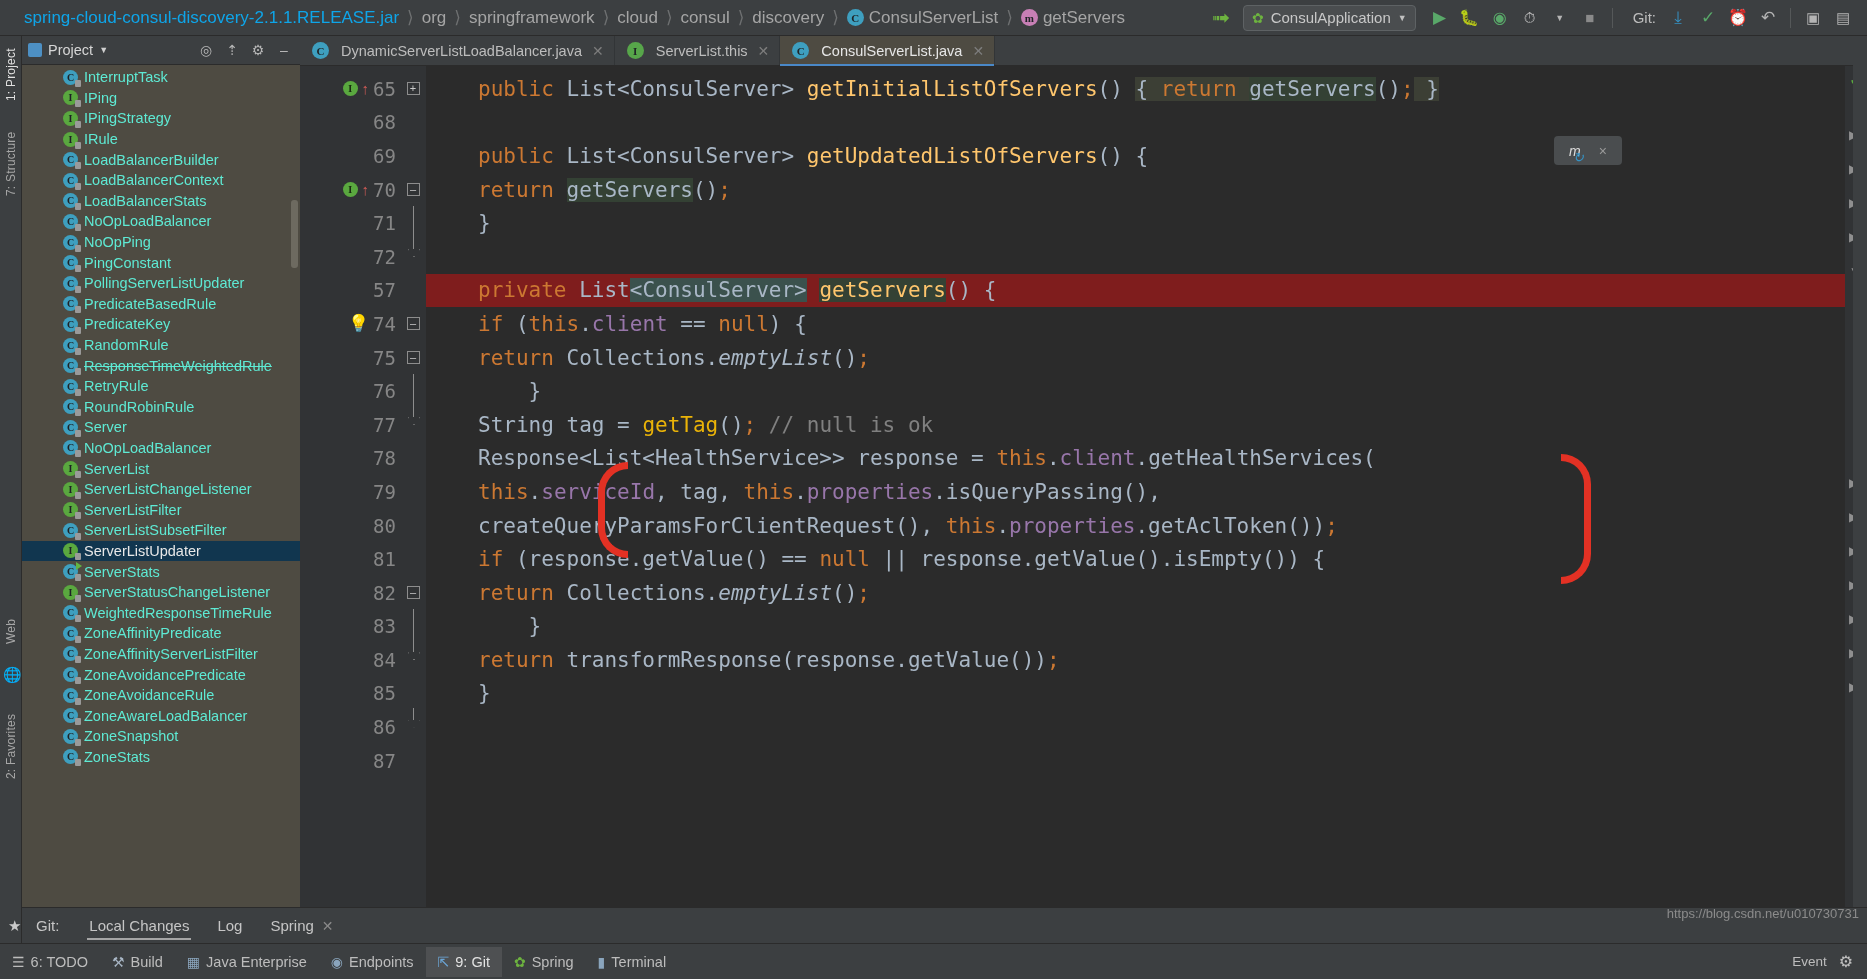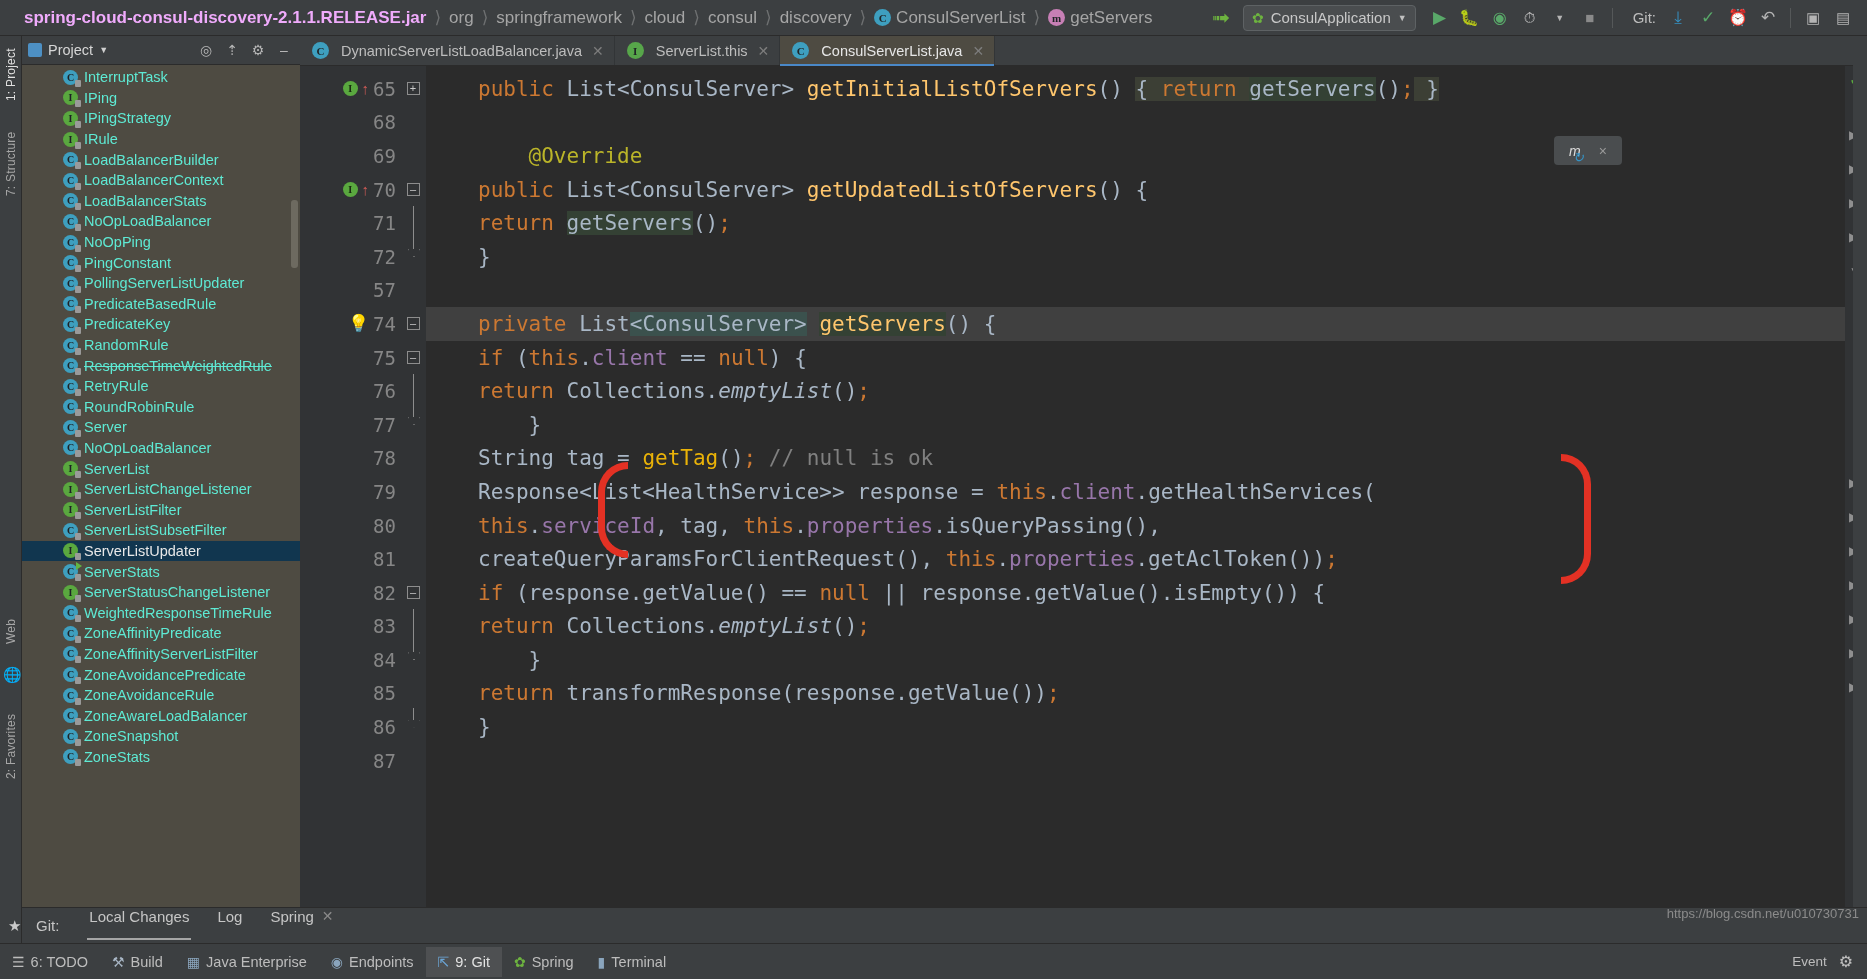--- a/index.html
+++ b/index.html
@@ -12,21 +12,21 @@
   #app { position: relative; width: 1867px; height: 979px; background: #3c3f41; }
 
   
   .topbar {
     position: absolute; left: 0; top: 0; width: 1867px; height: 36px;
     background: #3c3f41; display: flex; align-items: center;
     border-bottom: 1px solid #2b2b2b;
   }
   .crumbs { display: flex; align-items: center; padding-left: 24px; height: 36px; }
   .crumb { color: #a5a5a5; font-size: 17px; white-space: nowrap; }
-  .crumb.root { color: #f0abfc; font-weight: bold; }
+  .crumb.root { color: #0ea5e9; font-weight: normal; }
   .crumb-sep { color: #6e7071; font-size: 17px; margin: 0 8px; }
   .crumb-ico {
     width: 17px; height: 17px; border-radius: 50%; display: inline-flex;
     align-items: center; justify-content: center; font-size: 11px;
     color: #1f2426; font-weight: bold; margin-right: 5px; font-family: "Liberation Serif", serif;
   }
   .ico-class { background: #3e9fbf; }
   .ico-iface { background: #57a64a; }
   .ico-method { background: #c77fb5; border-radius: 50%; }
   .crumb-with-ico { display: inline-flex; align-items: center; }
@@ -169,21 +169,21 @@
 
   .codearea {
     flex: 1; position: relative; background: #2b2b2b; padding-top: 6px;
     overflow: hidden;
   }
   .cline {
     height: 33.6px; display: flex; align-items: center; white-space: pre;
     font-family: "DejaVu Sans Mono", monospace; font-size: 21px;
     color: #a9b7c6; padding-left: 52px;
   }
-  .cline.caretline { background: #404040; }
+  .cline.caretline { background: #7f1d1d; }
   .kw { color: #cc7832; }
   .ann { color: #bbb529; }
   .cls2 { color: #a9b7c6; }
   .mth { color: #ffc66d; }
   .fld { color: #9876aa; }
   .cmt { color: #808080; }
   .stat { color: #a9b7c6; font-style: italic; }
   .hl { background: #344134; }
   .hl2 { background: #3b514d; }
   .semi { color: #cc7832; }
@@ -239,21 +239,21 @@
 
   
   .gitwin {
     position: absolute; left: 22px; bottom: 36px; right: 0; height: 36px;
     background: #3c3f41; display: flex; align-items: center; padding-left: 14px; gap: 0;
     border-top: 1px solid #2b2b2b;
   }
   .gw-label { color: #c6c6c6; font-size: 15px; margin-right: 16px; }
   .gw-tab {
     color: #c6c6c6; font-size: 15px; padding: 0 14px; height: 36px;
-    display: flex; position: relative;
+    display: flex; align-items: center; position: relative;
   }
   .gw-tab.active::after {
     content: ""; position: absolute; left: 12px; right: 12px; bottom: 4px;
     height: 2px; background: #a5a5a5;
   }
   .gw-tab .x { color: #8a8a8a; font-size: 14px; margin-left: 8px; }
   .blog-url {
     position: absolute; right: 8px; bottom: 22px; color: #8b8b8b; font-size: 13px;
   }
 
@@ -626,21 +626,20 @@
         <div class="foldrow">
             <span class="fend cap"></span>
           </div>
         <div class="foldrow"></div>
       </div>
 
       <div class="codearea">
 
         <div class="cline"><span class="kw">public </span><span class="cls2">List&lt;ConsulServer&gt; </span><span class="mth">getInitialListOfServers</span><span>() </span><span style="background:#3c3f35;">{ </span><span class="kw" style="background:#3c3f35;">return </span><span class="hl">getServers</span><span>()</span><span class="semi">;</span><span style="background:#3c3f35;"> }</span></div>
         <div class="cline"></div>
-        <div class="cline"><span style="padding-left:0">    </span><span class="ann">@Override</span></div>
         <div class="cline"><span class="kw">public </span><span class="cls2">List&lt;ConsulServer&gt; </span><span class="mth">getUpdatedListOfServers</span><span>() {</span></div>
         <div class="cline">    <span class="kw">return </span><span class="hl">getServers</span><span>()</span><span class="semi">;</span></div>
         <div class="cline">}</div>
         <div class="cline"></div>
         <div class="cline caretline"><span class="kw">private </span><span class="cls2">List</span><span class="hl2">&lt;</span><span class="hl2" style="color:#a9b7c6;">ConsulServer</span><span class="hl2">&gt;</span><span> </span><span class="caret-bar"></span><span class="mth hl">getServers</span><span>() {</span></div>
         <div class="cline">    <span class="kw">if </span><span>(</span><span class="kw">this</span><span>.</span><span class="fld">client</span><span> == </span><span class="kw">null</span><span>) {</span></div>
         <div class="cline">        <span class="kw">return </span><span class="cls2">Collections</span><span>.</span><span class="stat">emptyList</span><span>()</span><span class="semi">;</span></div>
         <div class="cline">    }</div>
         <div class="cline">    <span class="cls2">String tag = </span><span class="mth" style="color:#eab308;">getTag</span><span>()</span><span class="semi">;</span><span class="cmt"> // null is ok</span></div>
         <div class="cline">    <span class="cls2">Response&lt;List&lt;HealthService&gt;&gt; response = </span><span class="kw">this</span><span>.</span><span class="fld">client</span><span>.</span><span class="cls2">getHealthServices</span><span>(</span></div>

